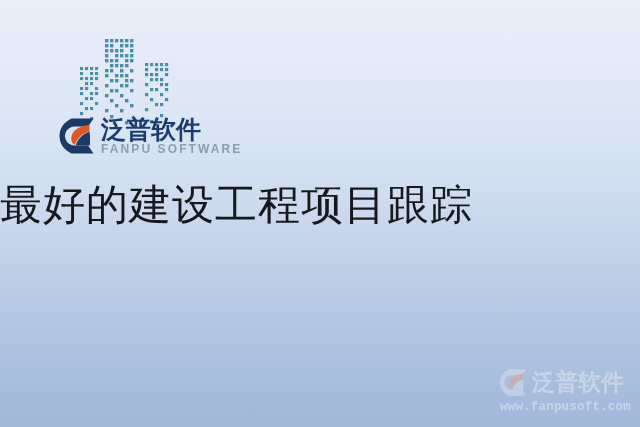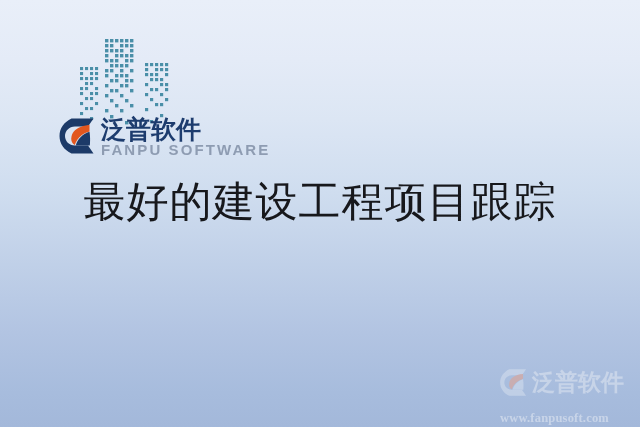--- a/index.html
+++ b/index.html
@@ -64,37 +64,36 @@
     font-family: "DejaVu Sans", sans-serif;
     font-size: 25px;
     font-weight: 700;
     line-height: 26px;
     color: #1d3c6e;
     letter-spacing: 0px;
     white-space: nowrap;
   }
   .brand-en {
     font-family: "Liberation Sans", sans-serif;
-    font-size: 15px;
+    font-size: 12px;
     font-weight: 700;
     line-height: 11px;
     color: #8e9cb2;
     letter-spacing: 2.1px;
     white-space: nowrap;
     margin-top: 1px;
   }
 
   
   .headline {
     position: absolute;
     left: 0;
     top: 178px;
     width: 640px;
-    text-align: center;
-    font-family: Liberation Mono, monospace;
+    font-family: Liberation Serif, serif;
     font-size: 42px;
     line-height: 55px;
     color: #17181c;
     letter-spacing: 1px;
   }
   .headline-line { display: block; white-space: nowrap; }
 
   
   .watermark {
     position: absolute;
@@ -114,27 +113,27 @@
   .wm-cn {
     font-family: "DejaVu Sans", sans-serif;
     font-size: 23px;
     font-weight: 700;
     line-height: 25px;
     color: #e9edf4;
     margin-left: 3px;
     white-space: nowrap;
   }
   .wm-url {
-    font-family: Liberation Serif, serif;
+    font-family: Liberation Mono, monospace;
     font-size: 12.5px;
     font-weight: 700;
     line-height: 14px;
     color: #f0f3f8;
     letter-spacing: 0.2px;
-    margin-top: 12px;
+    margin-top: 1px;
     margin-left: 2px;
     white-space: nowrap;
   }
 </style>
 </head>
 <body>
 
 <div class="slide">
 
   <div class="buildings">

